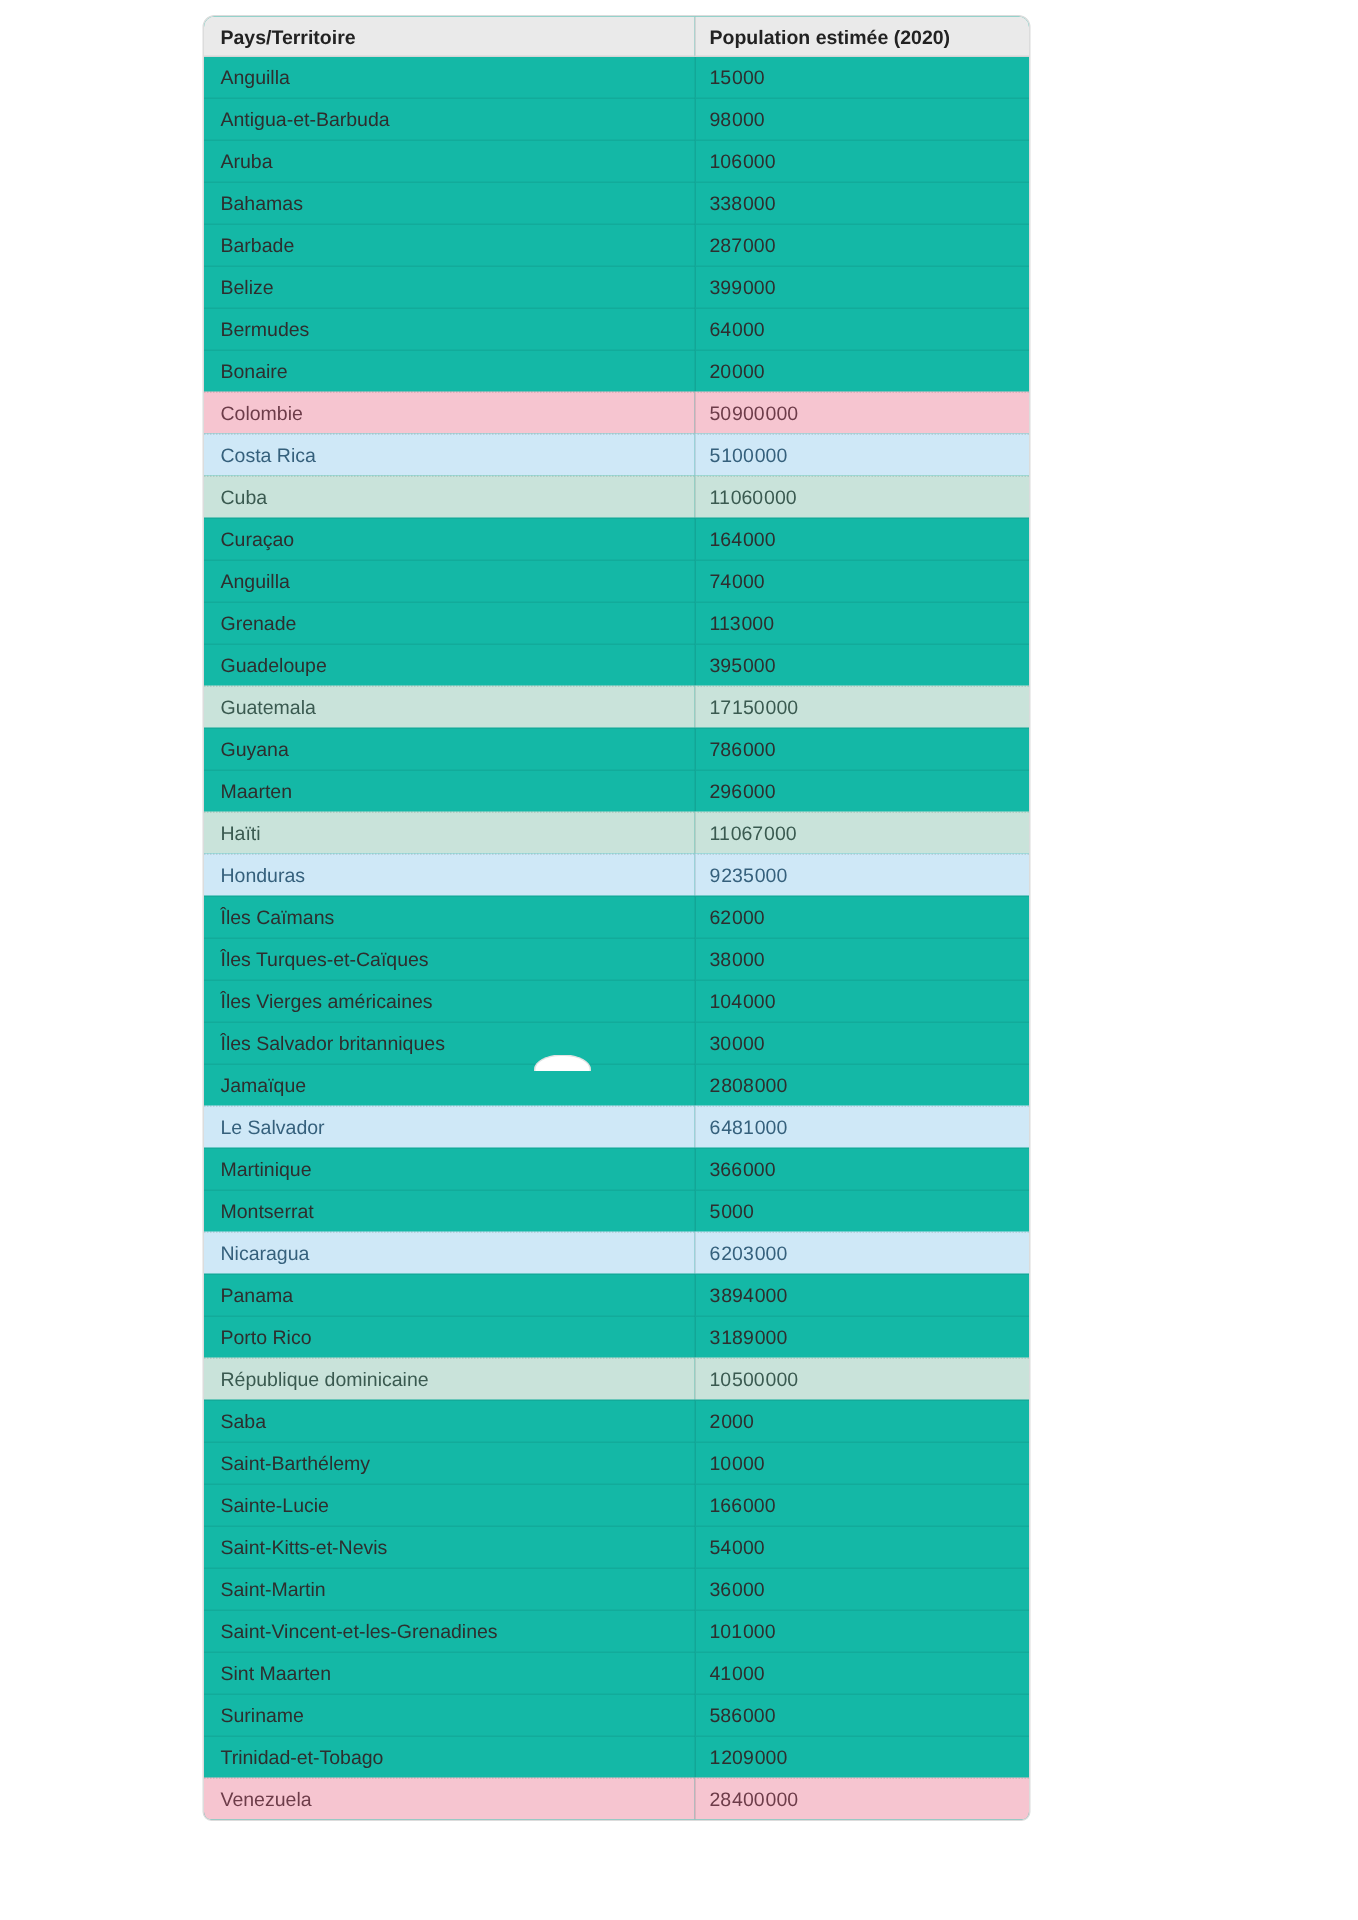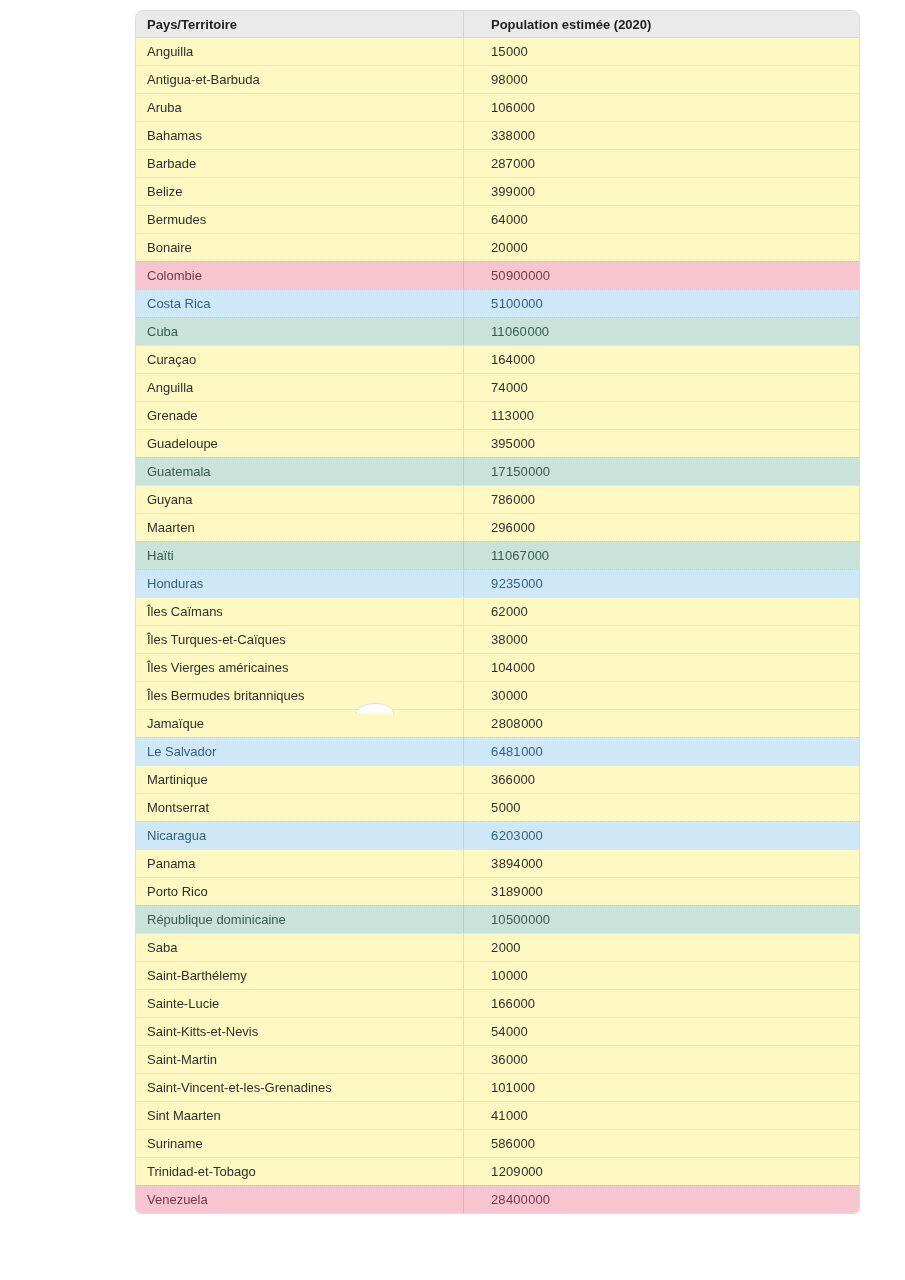--- a/index.html
+++ b/index.html
@@ -8,26 +8,26 @@
     width: 905px;
     height: 1280px;
     background: #ffffff;
     font-family: "Liberation Sans", sans-serif;
     position: relative;
   }
   .table-wrap {
     position: absolute;
     left: 135px;
     top: 10px;
-    width: 725px;
+    width: 552px;
     box-sizing: border-box;
     border: 1px solid var(--border, #dcdcdc);
     border-radius: 8px 8px 6px 6px;
     overflow: hidden;
-    background: #fef9c3;
+    background: #14b8a6;
   }
   table {
     border-collapse: separate;
     border-spacing: 0;
     width: 100%;
     table-layout: fixed;
     font-size: 13px;
     color: var(--row-text, #2e2e2e);
   }
   col.c1 { width: 327px; }
@@ -44,21 +44,21 @@
   tbody td {
     height: 27px;
     padding: 0 10px 0 11px;
     border-top: 1px solid rgba(0,0,0,0.07);
     white-space: nowrap;
     overflow: hidden;
   }
   tbody tr:first-child td { border-top: none; }
   th:last-child, td:last-child {
     border-left: 1px solid rgba(0,0,0,0.09);
-    padding-left: 27px;
+    padding-left: 9px;
   }
   tbody td:last-child { word-spacing: -3px; }
 
   tr.hl-pink td   { background: var(--pink-bg);   color: var(--pink-text); }
   tr.hl-blue td   { background: var(--blue-bg);   color: var(--blue-text); }
   tr.hl-teal td   { background: var(--teal-bg);   color: var(--teal-text); }
   tr.hl-yellow td { background: var(--yellow-bg); color: var(--yellow-text); }
   tr.hl-pink td, tr.hl-blue td, tr.hl-teal td, tr.hl-yellow td {
     border-top: 1px dotted rgba(0,0,0,0.10);
     margin-top: 26px;
@@ -179,21 +179,21 @@
   </tr>
         <tr>
     <td>Îles Turques-et-Caïques</td>
     <td>38 000</td>
   </tr>
         <tr>
     <td>Îles Vierges américaines</td>
     <td>104 000</td>
   </tr>
         <tr>
-    <td>Îles Bermudes britanniques</td>
+    <td>Îles Salvador britanniques</td>
     <td>30 000</td>
   </tr>
         <tr>
     <td>Jamaïque</td>
     <td>2 808 000</td>
   </tr>
         <tr class="hl-blue">
     <td>Le Salvador</td>
     <td>6 481 000</td>
   </tr>

